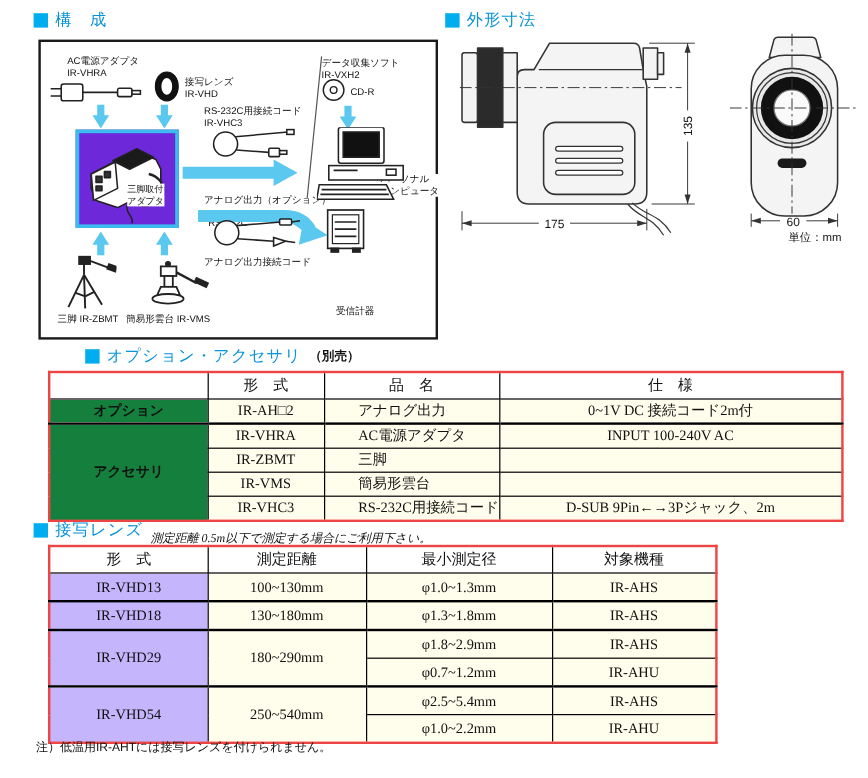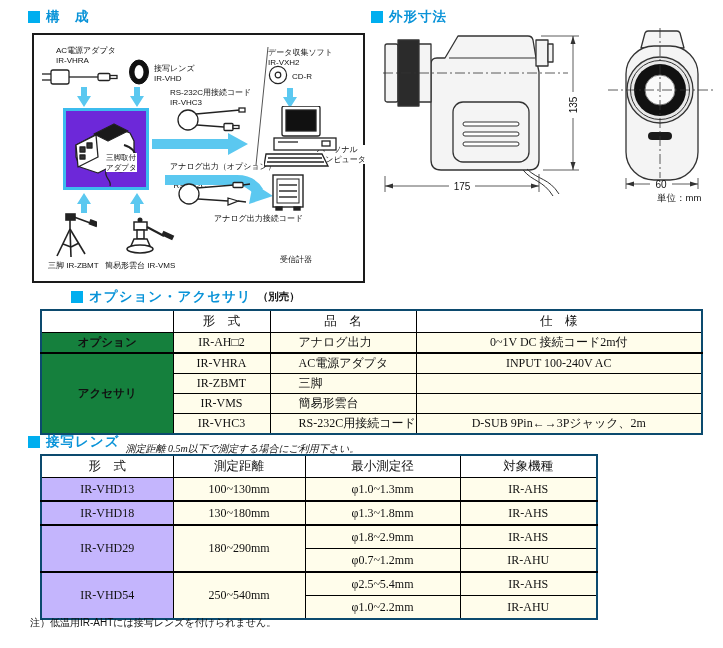--- a/index.html
+++ b/index.html
@@ -1,36 +1,36 @@
 <!DOCTYPE html>
 <html><head>
 <meta charset="utf-8">
 <style>
   html,body{margin:0;padding:0;background:#fff;}
   #page{position:relative;width:723px;height:648px;background:#fff;overflow:hidden;
         font-family:"Liberation Sans","DejaVu Sans",sans-serif;color:#111;}
   
   .sec-title{position:absolute;display:flex;align-items:center;gap:6px;height:16px;}
   .sq{display:inline-block;width:12px;height:12px;background:#00AEEF;}
-  .sec-text{font-size:13.5px;font-weight:bold;color:#0993D8;letter-spacing:1px;white-space:nowrap;}
+  .sec-text{font-size:13.5px;font-weight:normal;color:#0993D8;letter-spacing:1px;white-space:nowrap;}
   .sec-suffix{font-size:10.5px;font-weight:bold;color:#111;white-space:nowrap;}
   .sec-sub{font-size:10px;color:#111;font-family:"Liberation Serif","DejaVu Serif",serif;white-space:nowrap;padding-top:14px;font-style:italic;}
   
   #diagram{position:absolute;left:32px;top:33px;width:329px;height:246px;border:2px solid #1a1a1a;background:#fff;}
   .abs{position:absolute;}
   .lbl{position:absolute;font-size:8px;line-height:9.5px;color:#111;white-space:nowrap;}
   .lbl.center{text-align:center;}
   #bluebox{position:absolute;left:29px;top:73px;width:80px;height:76px;border:3px solid #3CBCEE;background:#6d28d9;}
   
   .dimtext{font-size:10px;fill:#111;font-family:"Liberation Sans","DejaVu Sans",sans-serif;}
   .unit-lbl{position:absolute;font-size:9.5px;color:#111;white-space:nowrap;}
   
   .tbl{position:absolute;border-collapse:collapse;table-layout:fixed;
        font-family:"Liberation Serif","DejaVu Serif",serif;font-size:12px;color:#111;
-       border:2px solid #0c4a6e;}
+       border:2px solid #ef4444;}
   .tbl th,.tbl td{border:1px solid #000;text-align:center;padding:0 4px;height:19px;
        background:#FFFDEB;overflow:hidden;white-space:nowrap;font-weight:normal;}
   .tbl tr.hd th{background:#fff;height:21px;font-size:12.5px;}
   .tbl th.c1h{background:#EDEDED;}
   .tbl th.grp{background:#15803d;font-family:"Liberation Sans","DejaVu Sans",sans-serif;
        font-weight:bold;font-size:11.5px;}
   .tbl th.mdl{background:#c4b5fd;font-family:"Liberation Serif","DejaVu Serif",serif;
        font-weight:normal;font-size:12px;}
   .tbl td.name{text-align:left;padding-left:28px;}
   .tbl tr.sep th,.tbl tr.sep td{border-top:2px solid #000;}
@@ -66,21 +66,21 @@
     <div class="lbl" style="left:234px;top:13px;">
       <div>データ収集ソフト</div>
       <div>IR-VXH2</div>
     </div>
     <div class="lbl" style="left:258px;top:37px;">CD-R</div>
     <div class="lbl" style="left:283px;top:110px;background:#fff;">
       <div>パーソナル</div>
       <div>コンピュータ</div>
     </div>
     <div class="lbl" style="left:136px;top:127px;">アナログ出力（オプション）</div>
-    <div class="lbl" style="left:136px;top:179px;margin-left:44px;">アナログ出力接続コード</div>
+    <div class="lbl" style="left:136px;top:179px;">アナログ出力接続コード</div>
     <div class="lbl" style="left:246px;top:184px;margin-top:36px;">受信計器</div>
     <div class="lbl" style="left:14px;top:226px;">三脚 IR-ZBMT</div>
     <div class="lbl" style="left:71px;top:226px;">簡易形雲台 IR-VMS</div>
 
     <svg class="abs" style="left:8px;top:32px;" width="80" height="20" viewBox="0 0 80 20">
       <g stroke="#222" stroke-width="1.3" fill="#fff">
         <line x1="0" y1="7" x2="9" y2="7"></line>
           <line x1="0" y1="13" x2="9" y2="13"></line>
         <rect x="9" y="3" width="18" height="14" rx="2"></rect>
         <path d="M27,10 L56,10" fill="none"></path>

